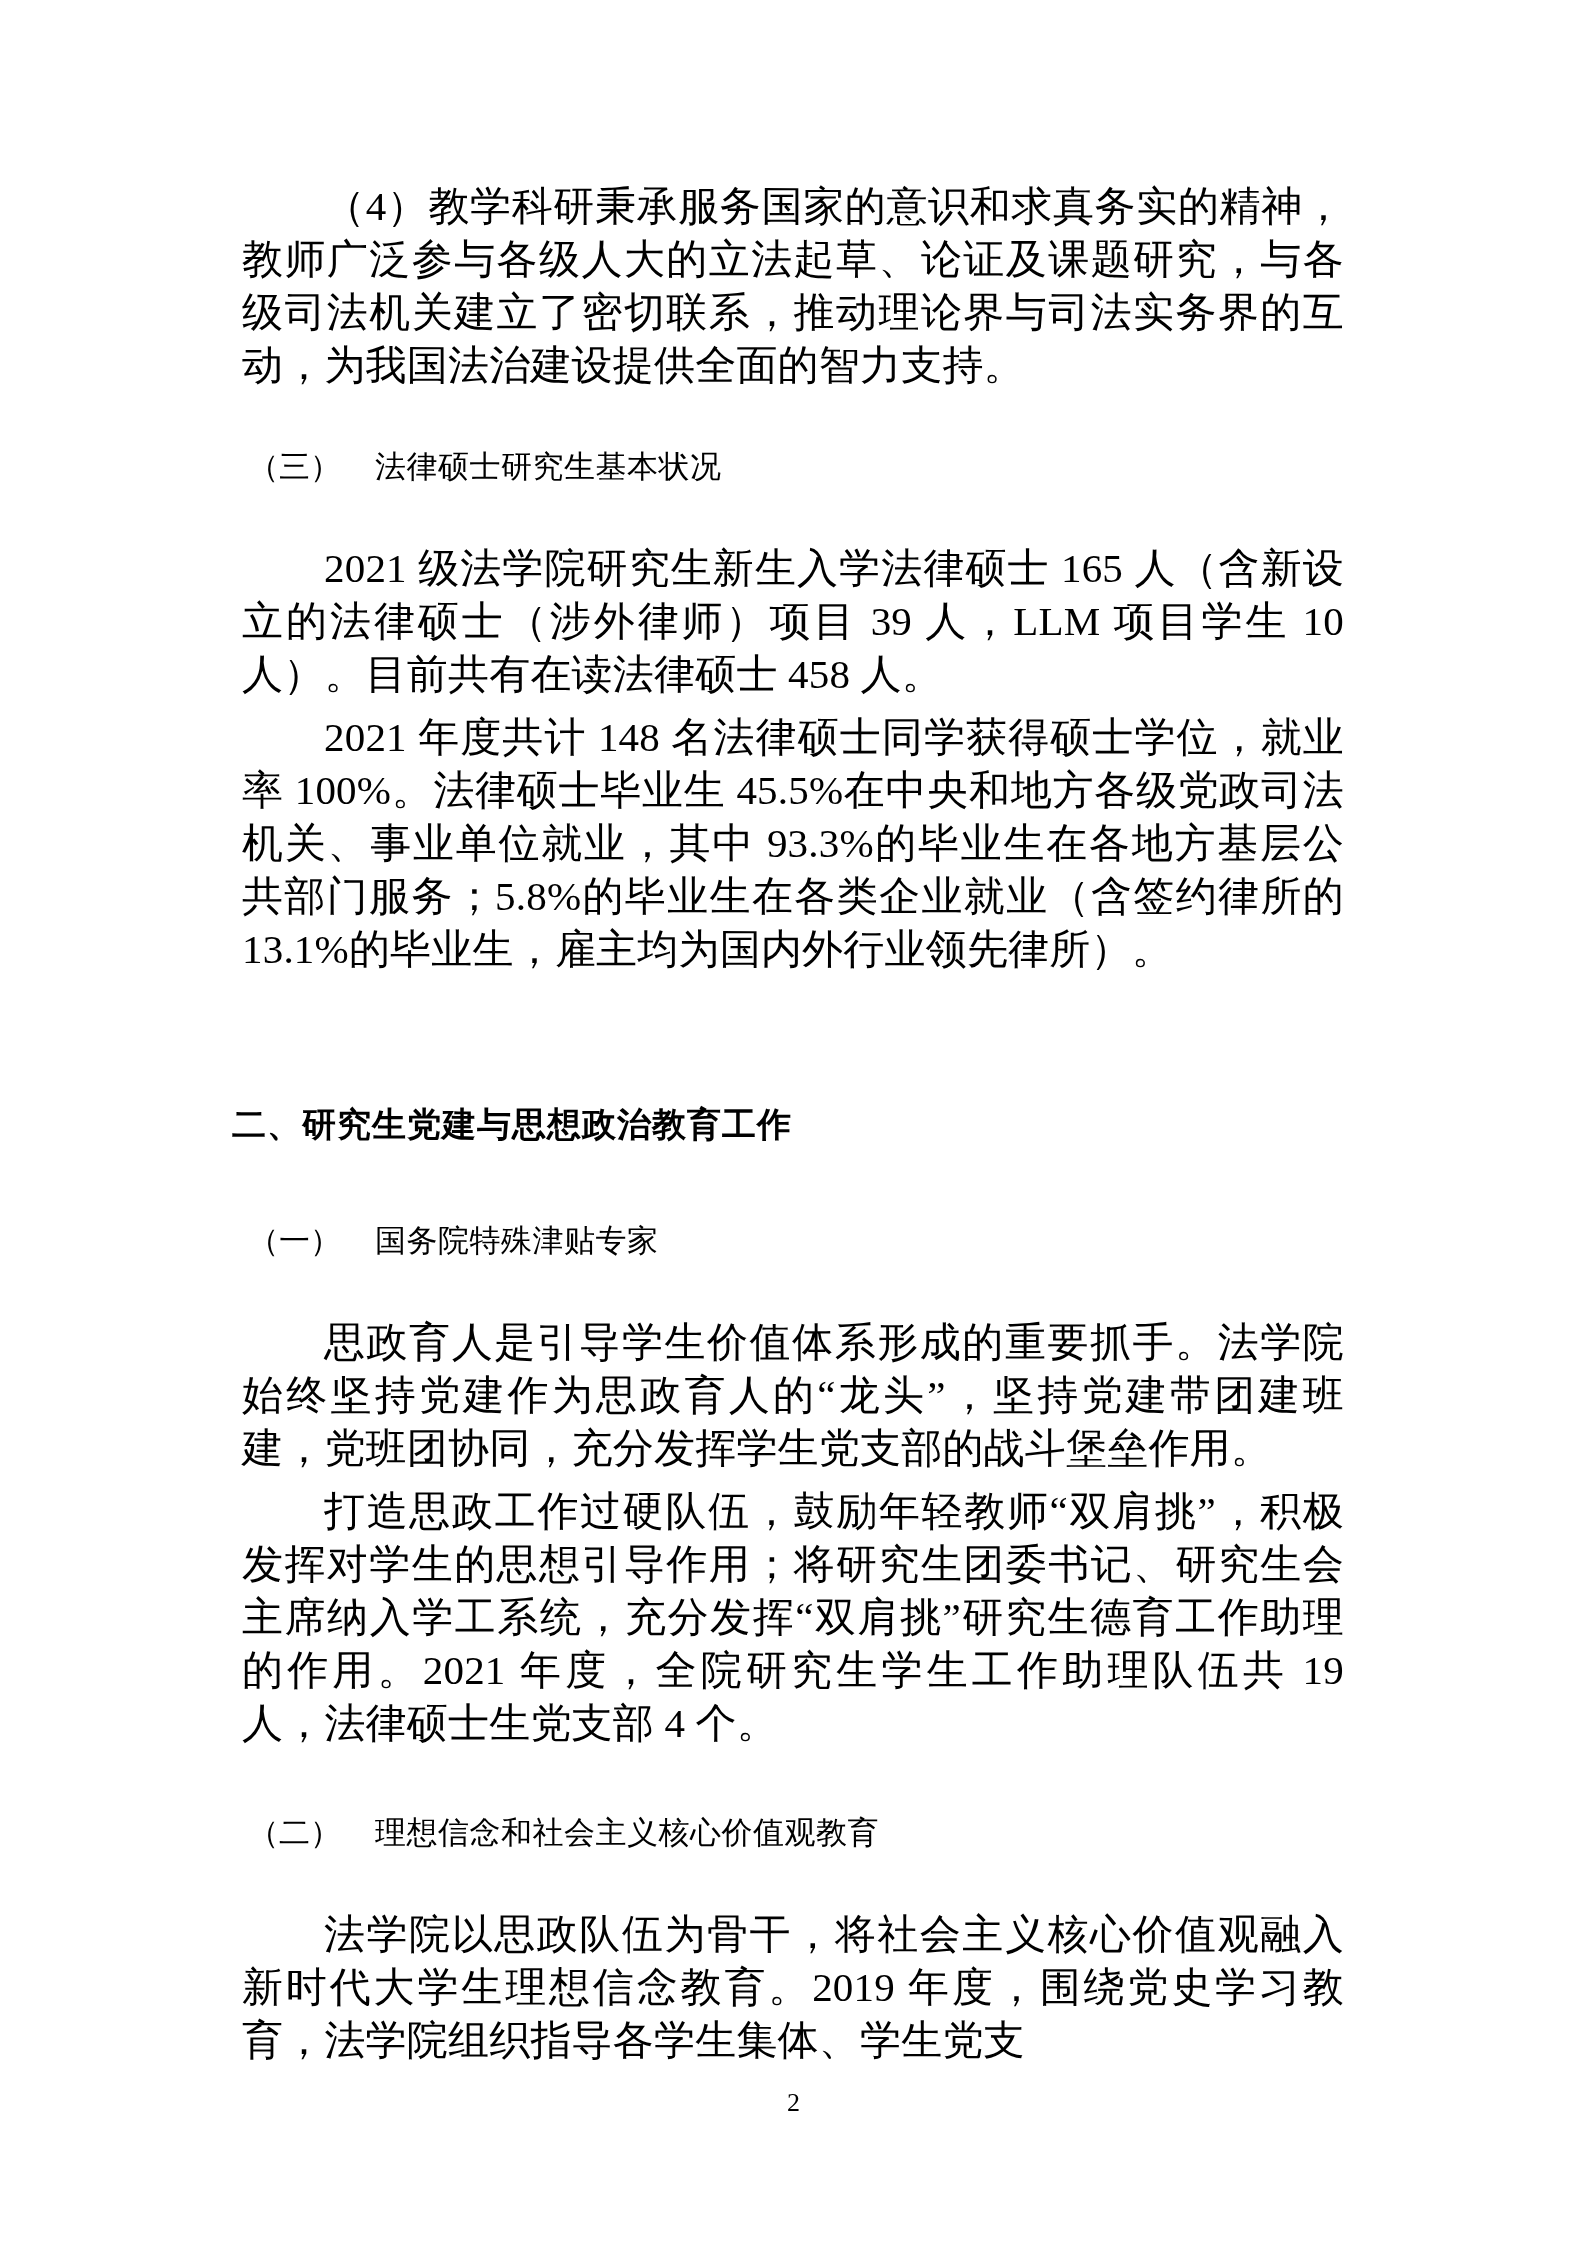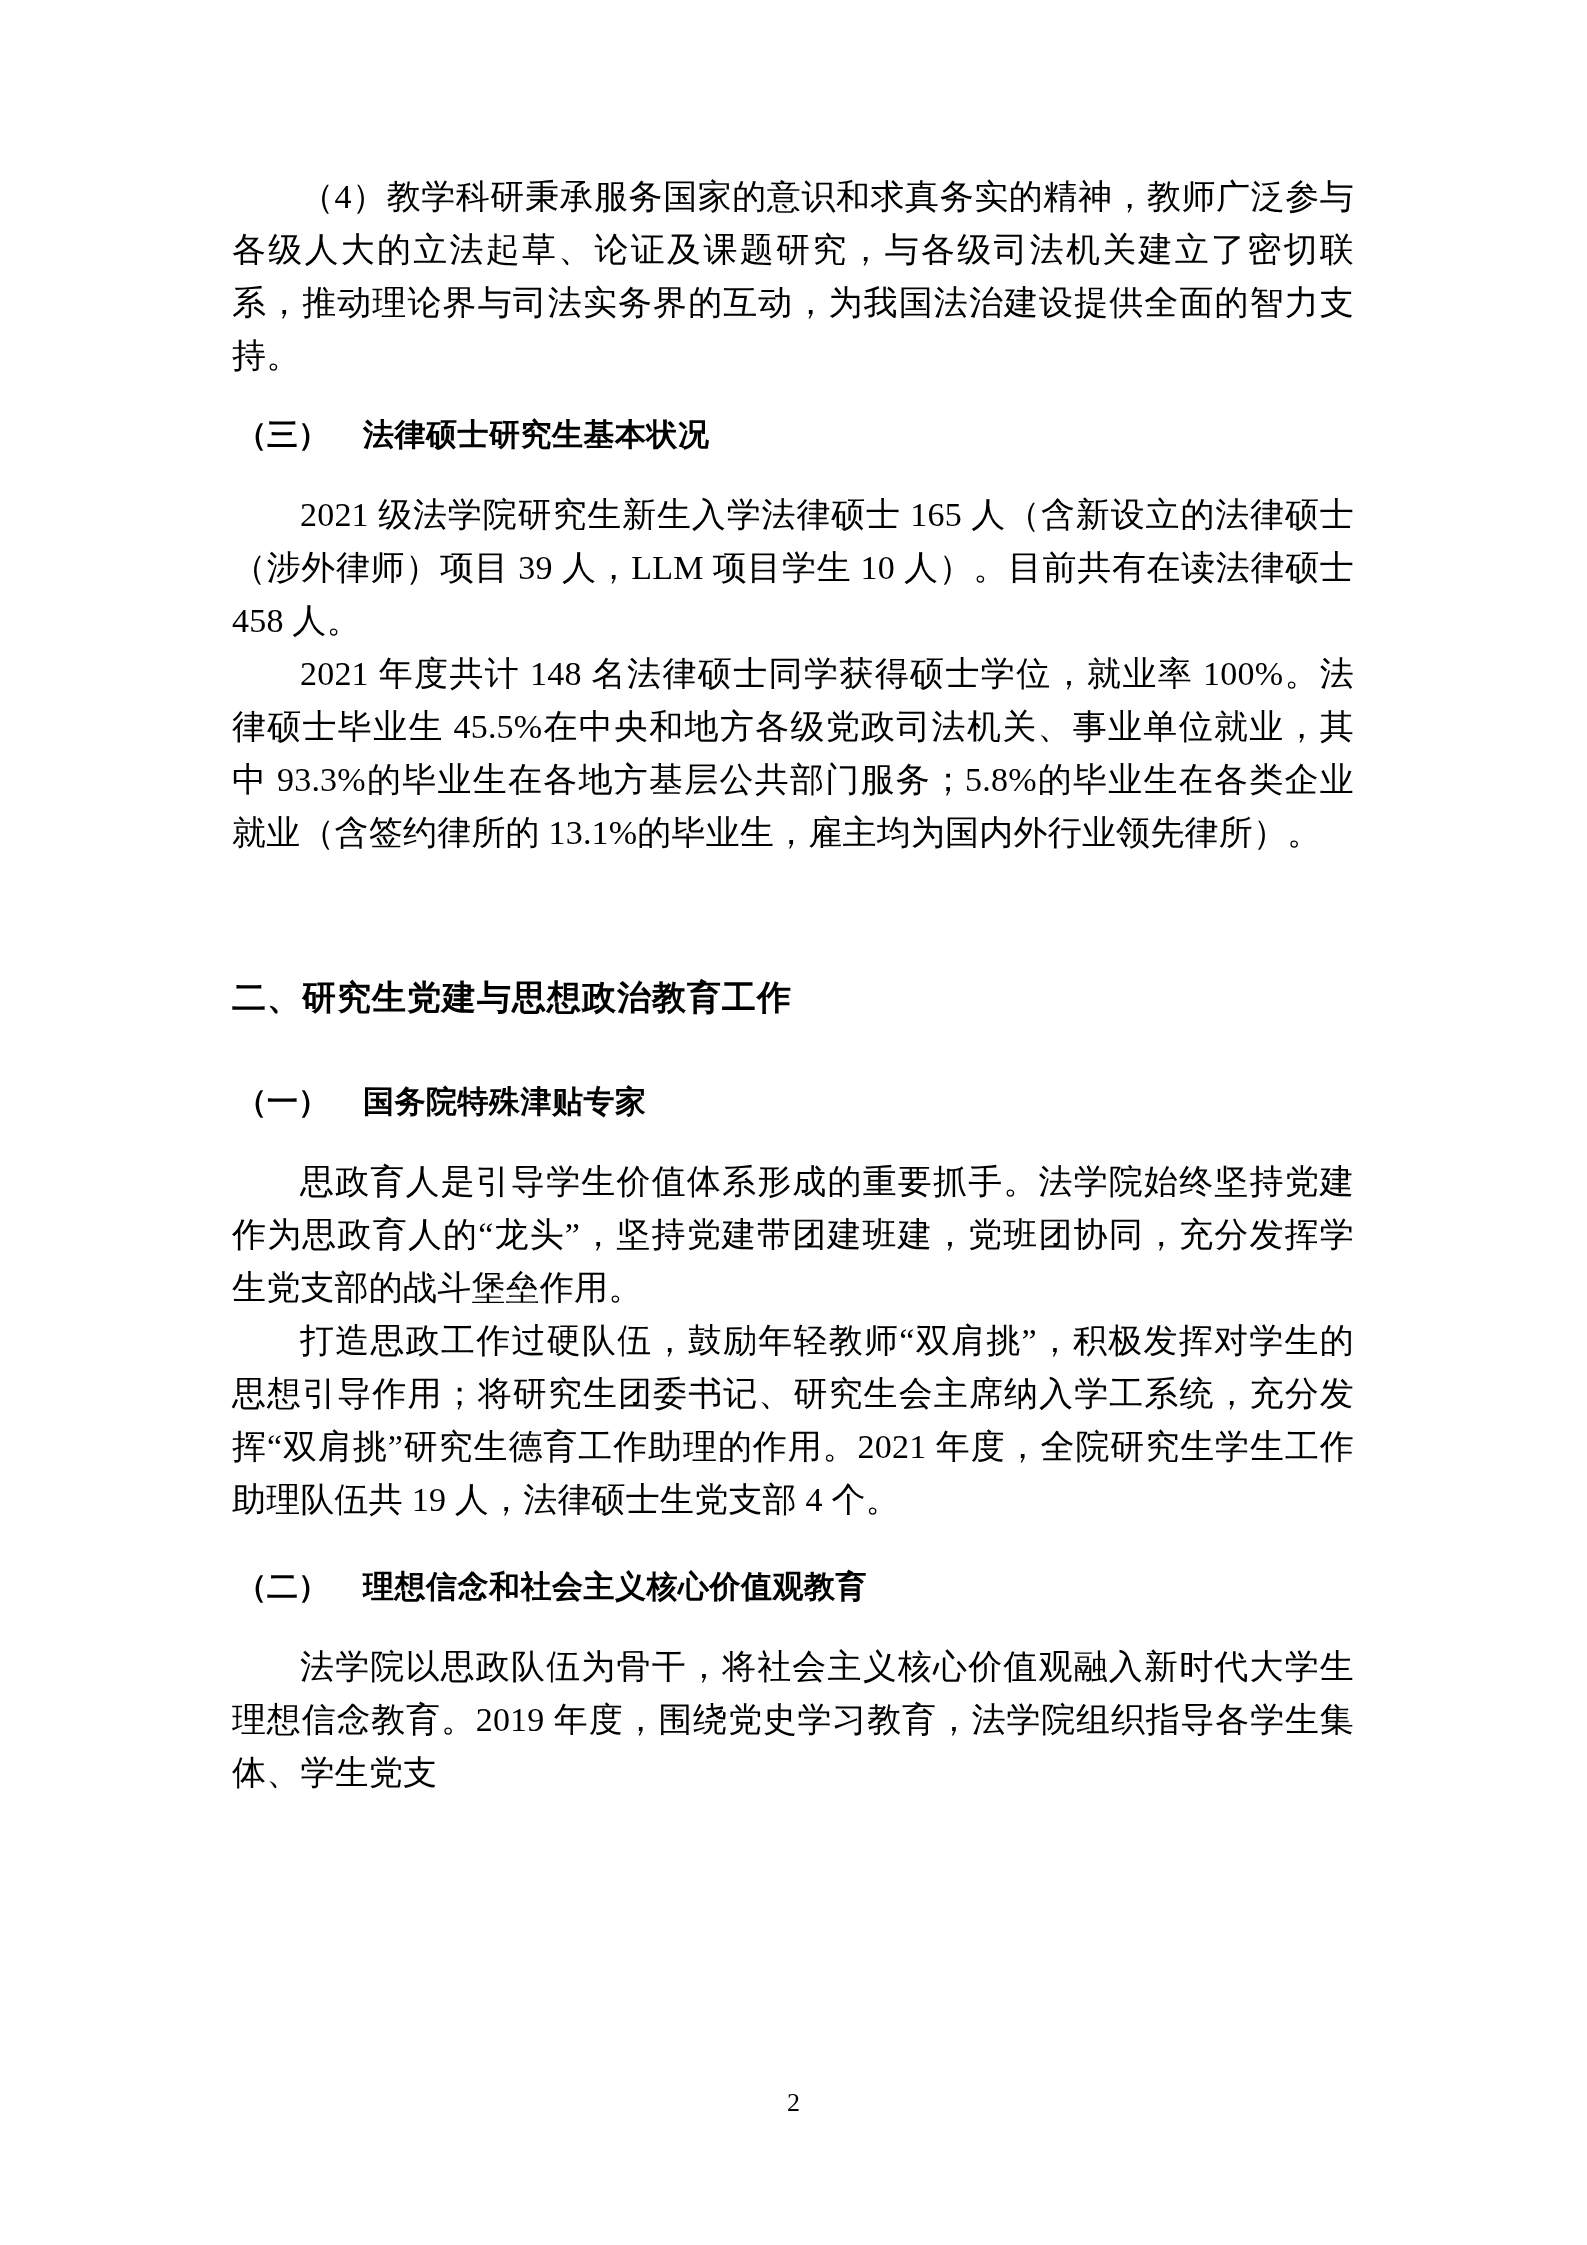--- a/index.html
+++ b/index.html
@@ -17,36 +17,36 @@
     color: #000000;
     box-sizing: border-box;
   }
   .content {
     position: absolute;
     left: 232px;
     top: 170px;
     width: 1122px;
   }
   p.body-para {
-    margin: 0;
-    font-size: 34px;
+    margin: 10px;
+    font-size: 41px;
     line-height: 53px;
     text-align: justify;
     text-justify: inter-ideograph;
     text-indent: 2em;
     letter-spacing: 0.2px;
   }
   p.tight {
     margin-top: 0;
   }
   h2.sec-heading {
-    margin: 4px;
+    margin: 16px;
     font-family: "DejaVu Sans", "Liberation Sans", sans-serif;
     font-size: 31px;
-    font-weight: bold;
+    font-weight: normal;
     line-height: 52px;
     letter-spacing: 0.5px;
   }
   h1.main-heading {
     margin: 0;
     font-family: Liberation Sans, sans-serif;
     font-size: 34px;
     font-weight: bold;
     line-height: 56px;
     letter-spacing: 1px;

